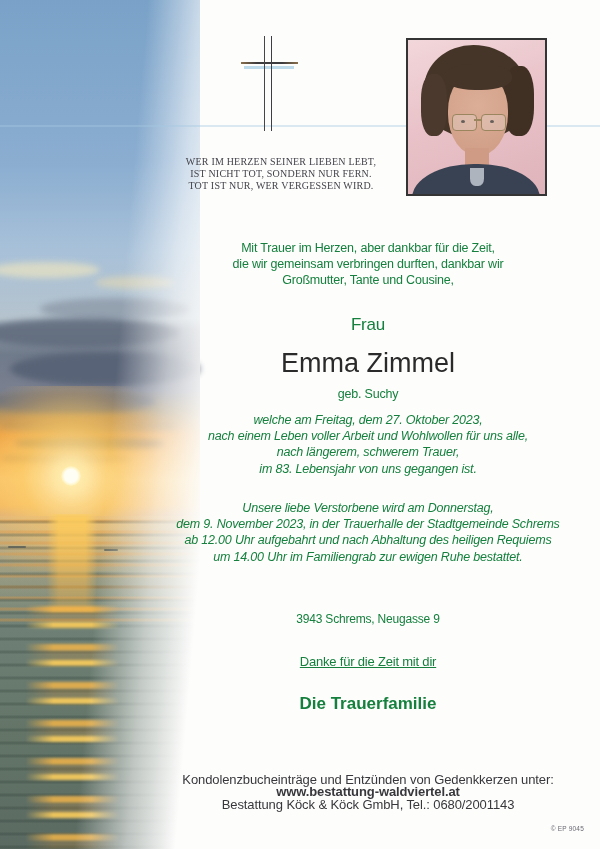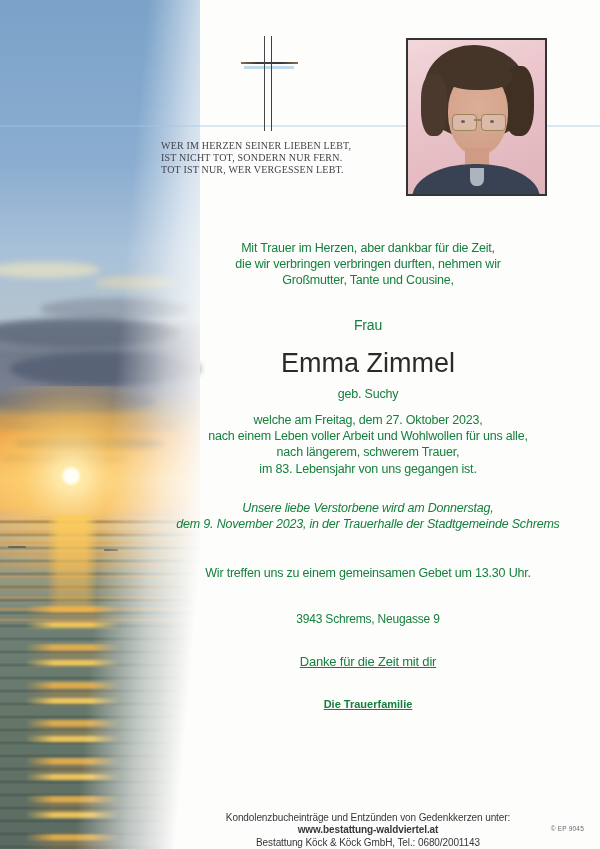--- a/index.html
+++ b/index.html
@@ -87,36 +87,36 @@
   .photo .eye{position:absolute;top:80px;width:4px;height:3px;background:#3a2f28;border-radius:50%;}
   .photo .eye-l{left:53px;} .photo .eye-r{left:82px;}
   .photo .mouth{position:absolute;left:60px;top:124px;width:20px;height:3px;
     background:#a86f63;border-radius:2px;}
   .photo .neck{position:absolute;left:57px;top:108px;width:24px;height:22px;background:#cf9b85;}
   .photo .body{position:absolute;left:4px;top:124px;width:128px;height:36px;
     background:#394252;border-radius:48% 48% 0 0 / 95% 95% 0 0;}
   .photo .collar{position:absolute;left:62px;top:128px;width:14px;height:18px;
     background:#aeb4bd;border-radius:0 0 40% 40%;}
   
-  .quote{position:absolute;left:161px;top:140px;width:240px;text-align:left;
+  .quote{position:absolute;left:161px;top:156px;width:240px;text-align:center;
     font-family:"Liberation Serif","DejaVu Serif",serif;font-size:10px;line-height:12px;
     letter-spacing:.2px;color:#44434a;}
   .tb{position:absolute;left:138px;width:460px;text-align:center;
     font-size:12.5px;line-height:16.2px;letter-spacing:-.2px;color:#15803d;}
   .intro{top:240px;}
-  .salutation{top:317px;font-size:14px;}
+  .salutation{top:317px;font-size:17px;}
   .deceased-name{top:348px;font-size:27px;line-height:30px;letter-spacing:0;color:#2a2a2a;}
   .maiden{top:386px;}
-  .passing{top:412px;}
+  .passing{top:412px;font-style:italic;}
   .funeral{top:500px;font-style:italic;}
   .prayer{top:565px;}
   .address{top:611px;font-size:12px;}
   .thanks{top:654px;font-size:13px;text-decoration:underline;}
-  .signature{top:696px;font-size:11px;font-weight:bold;letter-spacing:0;text-decoration:underline;}
-  .footer{top:812px;font-size:10px;line-height:12.3px;letter-spacing:-.1px;color:#38383c;}
+  .signature{top:696px;font-size:17px;font-weight:bold;letter-spacing:0;}
+  .footer{top:774px;font-size:13px;line-height:12.3px;letter-spacing:-.1px;color:#38383c;}
   .footer .bold-line{font-weight:bold;}
   .print-code{position:absolute;left:528px;top:825px;width:56px;text-align:right;
     font-size:6.5px;color:#6a6a72;letter-spacing:.2px;}
 </style>
 </head>
 <body>
 
 <div class="page">
 
   <div class="sunset">
@@ -162,46 +162,47 @@
     <div class="bridge"></div>
     <div class="mouth"></div>
     <div class="neck"></div>
     <div class="body"></div>
     <div class="collar"></div>
   </div>
 
   <div class="quote">
     <div>WER IM HERZEN SEINER LIEBEN LEBT,</div>
     <div>IST NICHT TOT, SONDERN NUR FERN.</div>
-    <div>TOT IST NUR, WER VERGESSEN LEBT.</div>
+    <div>TOT IST NUR, WER VERGESSEN WIRD.</div>
   </div>
 
   <div class="tb intro">
     <div>Mit Trauer im Herzen, aber dankbar für die Zeit,</div>
-    <div>die wir verbringen verbringen durften, nehmen wir</div>
+    <div>die wir gemeinsam verbringen durften, dankbar wir</div>
     <div>Großmutter, Tante und Cousine,</div>
   </div>
 
   <div class="tb salutation">Frau</div>
   <div class="tb deceased-name">Emma Zimmel</div>
   <div class="tb maiden">geb. Suchy</div>
 
   <div class="tb passing">
     <div>welche am Freitag, dem 27. Oktober 2023,</div>
     <div>nach einem Leben voller Arbeit und Wohlwollen für uns alle,</div>
     <div>nach längerem, schwerem Trauer,</div>
     <div>im 83. Lebensjahr von uns gegangen ist.</div>
   </div>
 
   <div class="tb funeral">
     <div>Unsere liebe Verstorbene wird am Donnerstag,</div>
     <div>dem 9. November 2023, in der Trauerhalle der Stadtgemeinde Schrems</div>
-  </div>
-
-  <div class="tb prayer">Wir treffen uns zu einem gemeinsamen Gebet um 13.30 Uhr.</div>
+    <div>ab 12.00 Uhr aufgebahrt und nach Abhaltung des heiligen Requiems</div>
+    <div>um 14.00 Uhr im Familiengrab zur ewigen Ruhe bestattet.</div>
+  </div>
+
   <div class="tb address">3943 Schrems, Neugasse 9</div>
   <div class="tb thanks">Danke für die Zeit mit dir</div>
   <div class="tb signature">Die Trauerfamilie</div>
 
   <div class="tb footer">
     <div>Kondolenzbucheinträge und Entzünden von Gedenkkerzen unter:</div>
     <div class="bold-line">www.bestattung-waldviertel.at</div>
     <div>Bestattung Köck &amp; Köck GmbH, Tel.: 0680/2001143</div>
   </div>
 

